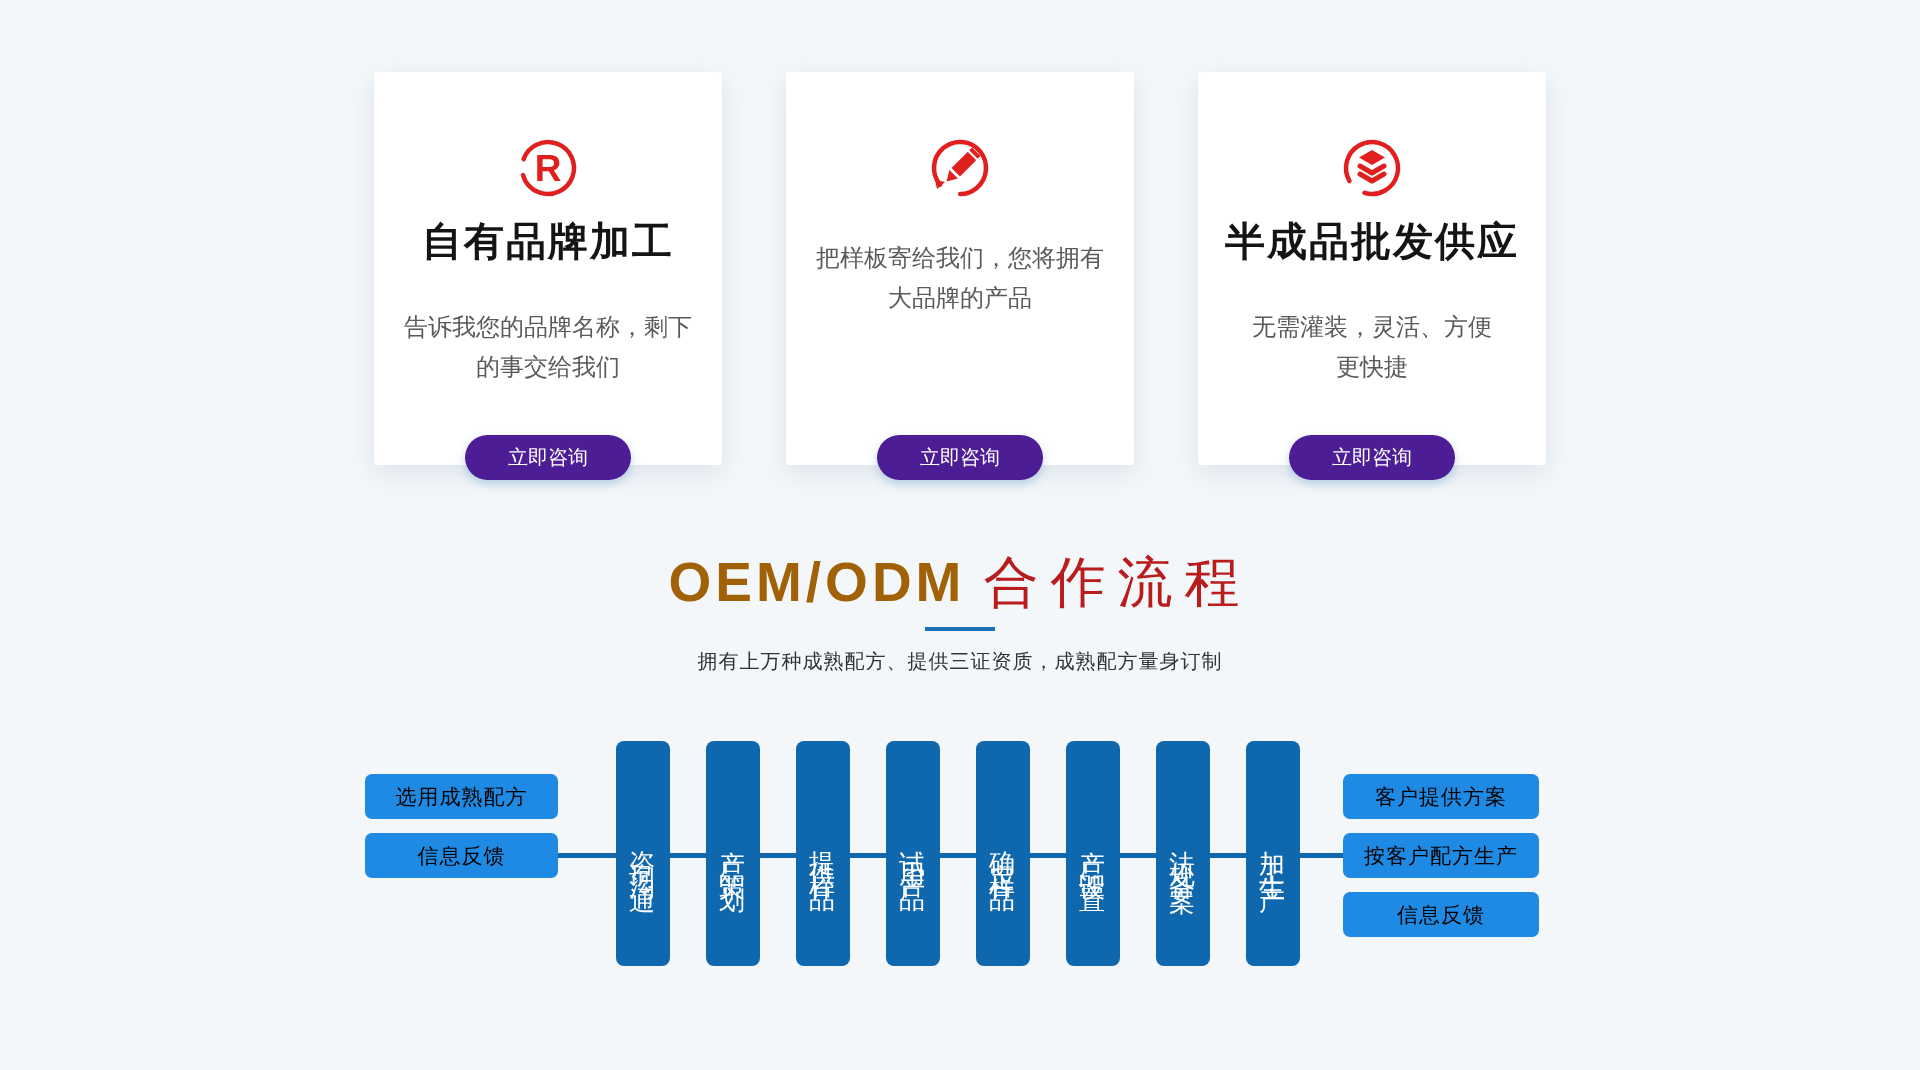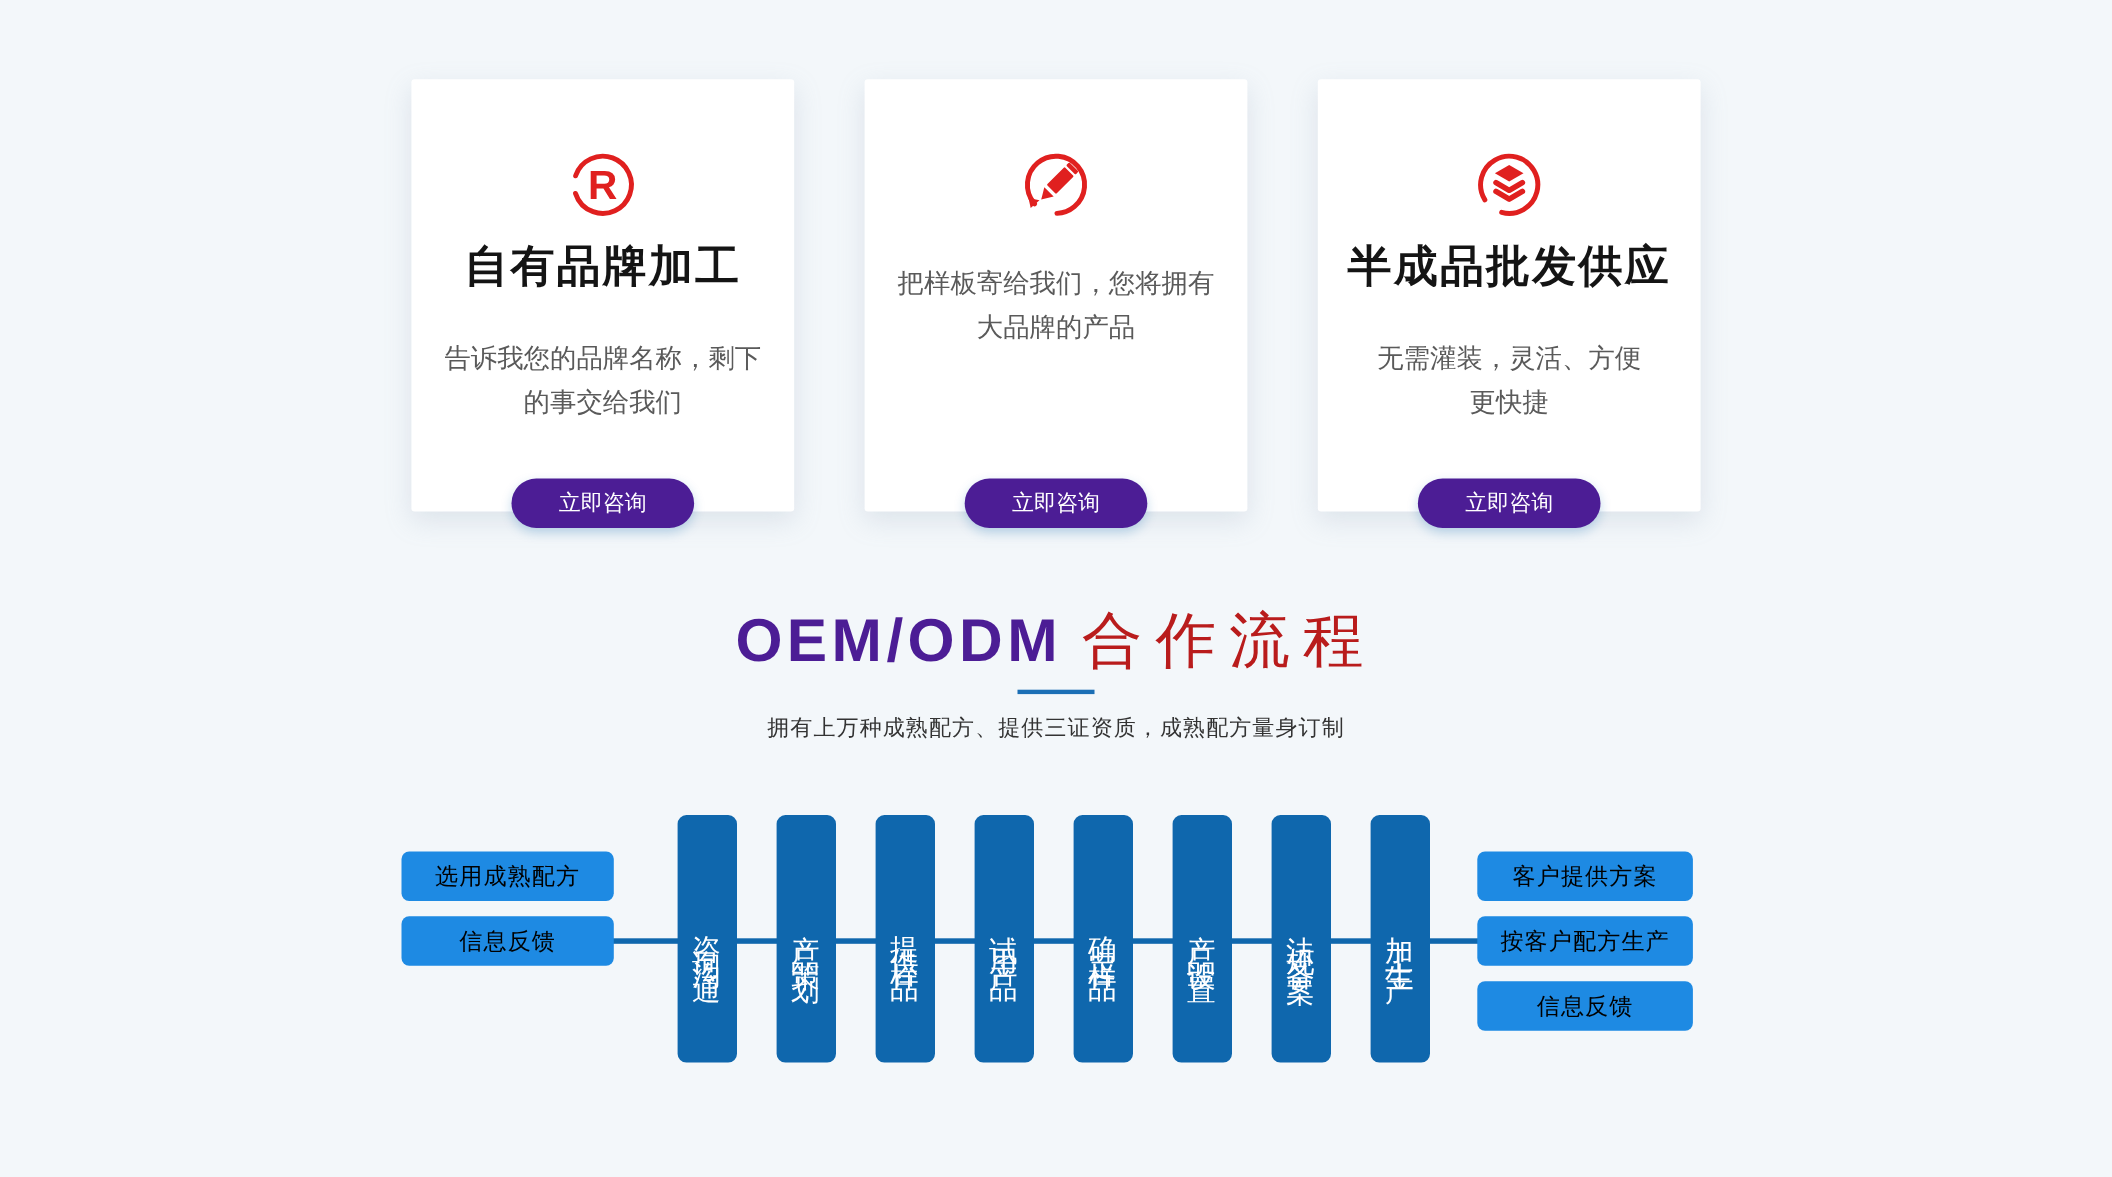--- a/index.html
+++ b/index.html
@@ -71,21 +71,21 @@
 
   
   .process { text-align: center; }
   .process-heading {
     margin-top: 85px;
     font-size: 55px;
     line-height: 64px;
     font-weight: normal;
   }
   .heading-en {
-    color: #4c1d95;
+    color: #a16207;
     font-weight: bold;
     letter-spacing: 4px;
     margin-right: 18px;
   }
   .heading-cn {
     color: #b91c1c;
     font-weight: 500;
     letter-spacing: 12px;
   }
   .heading-underline {

